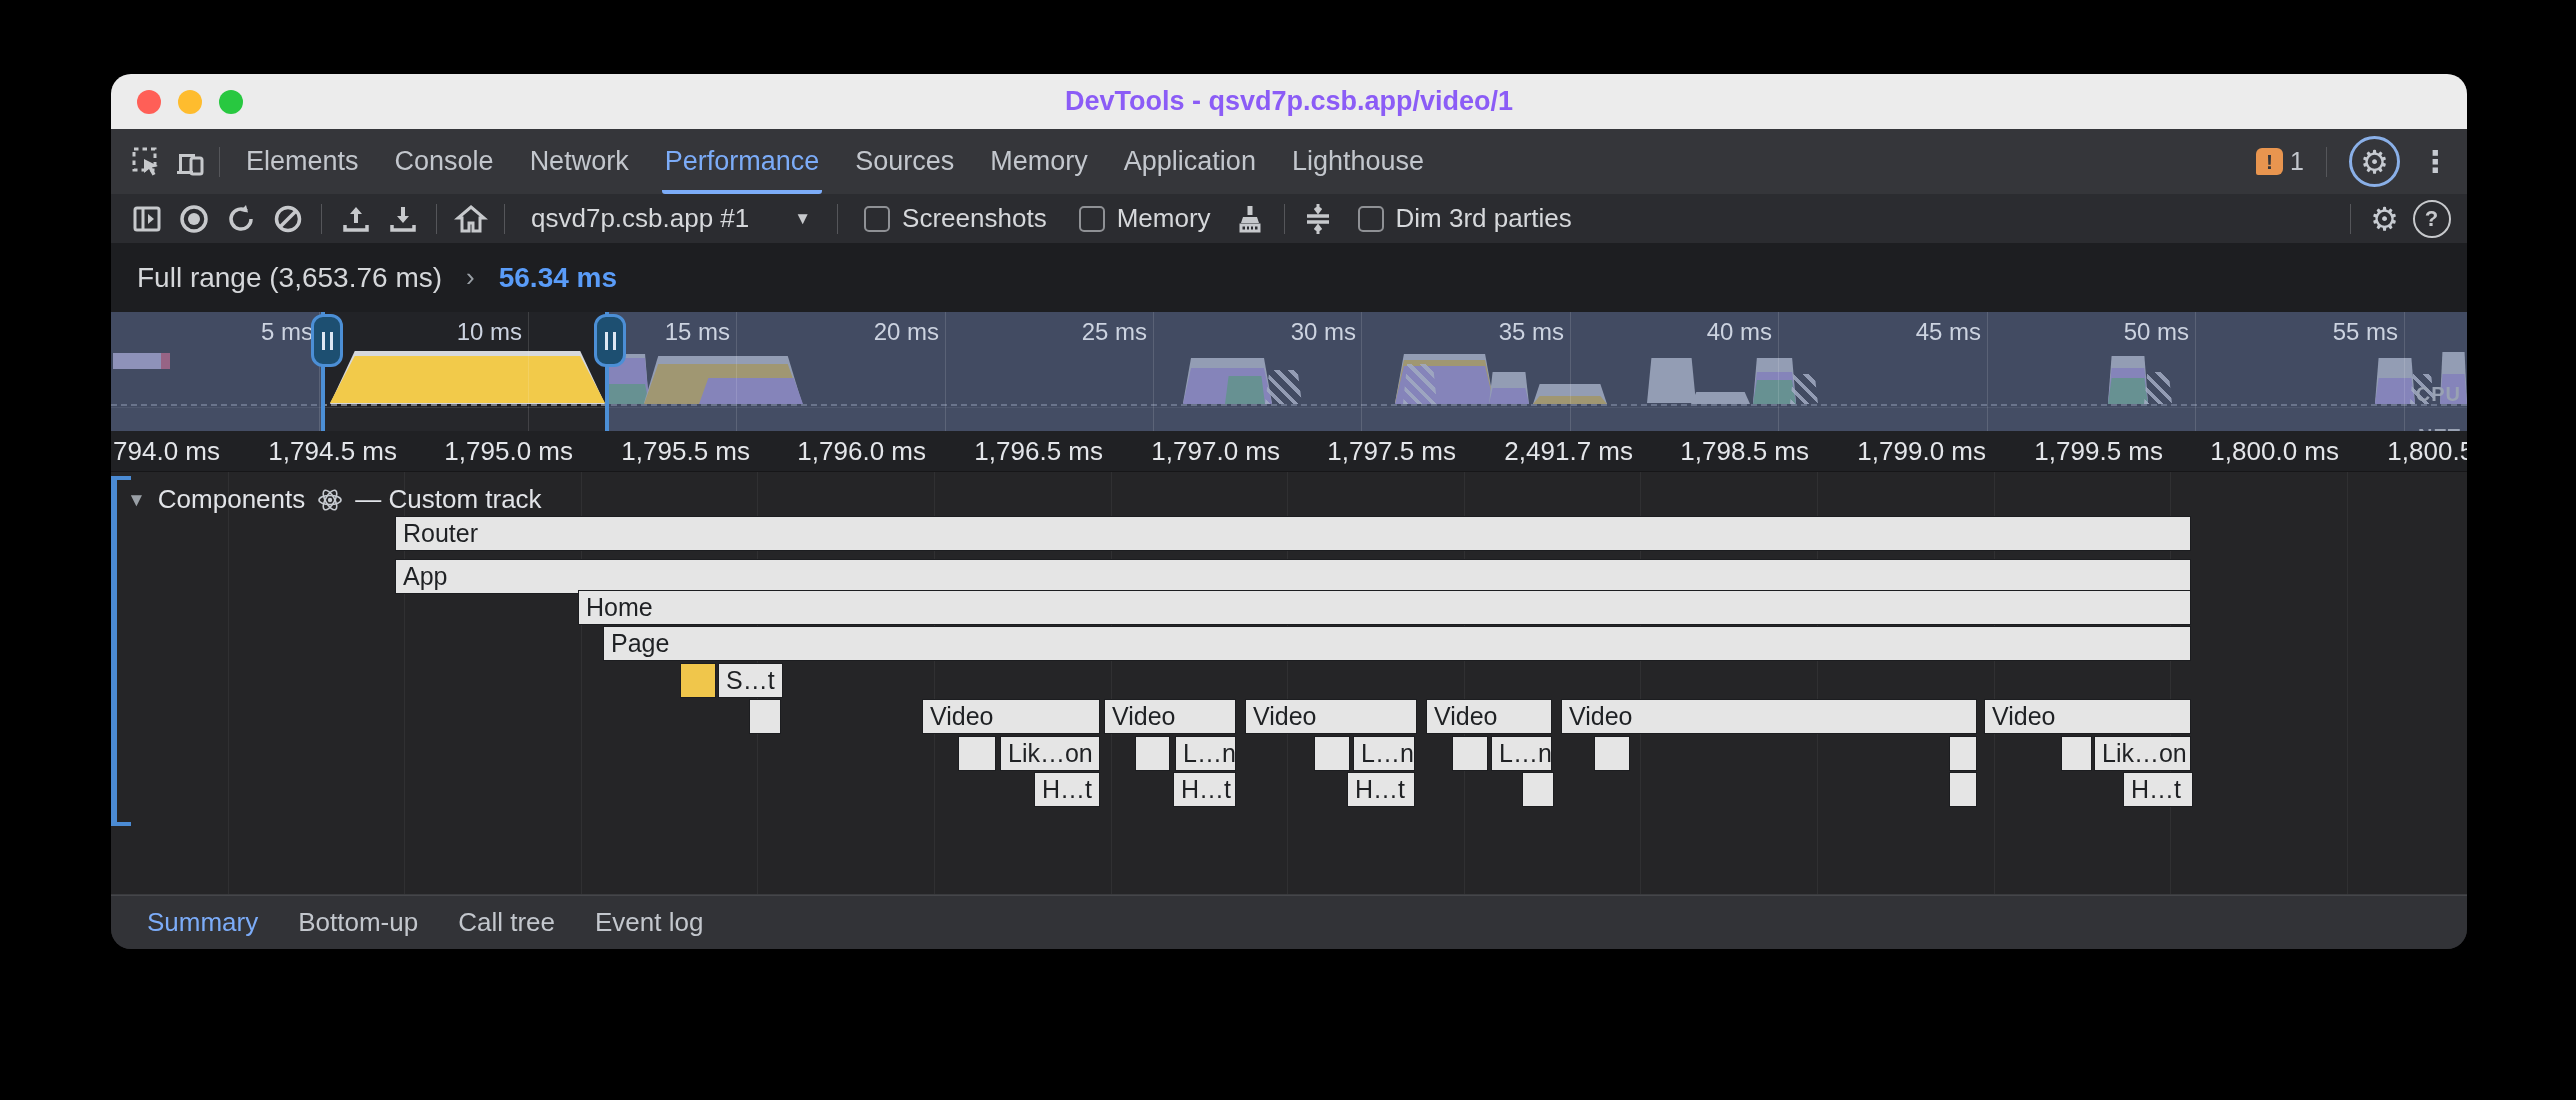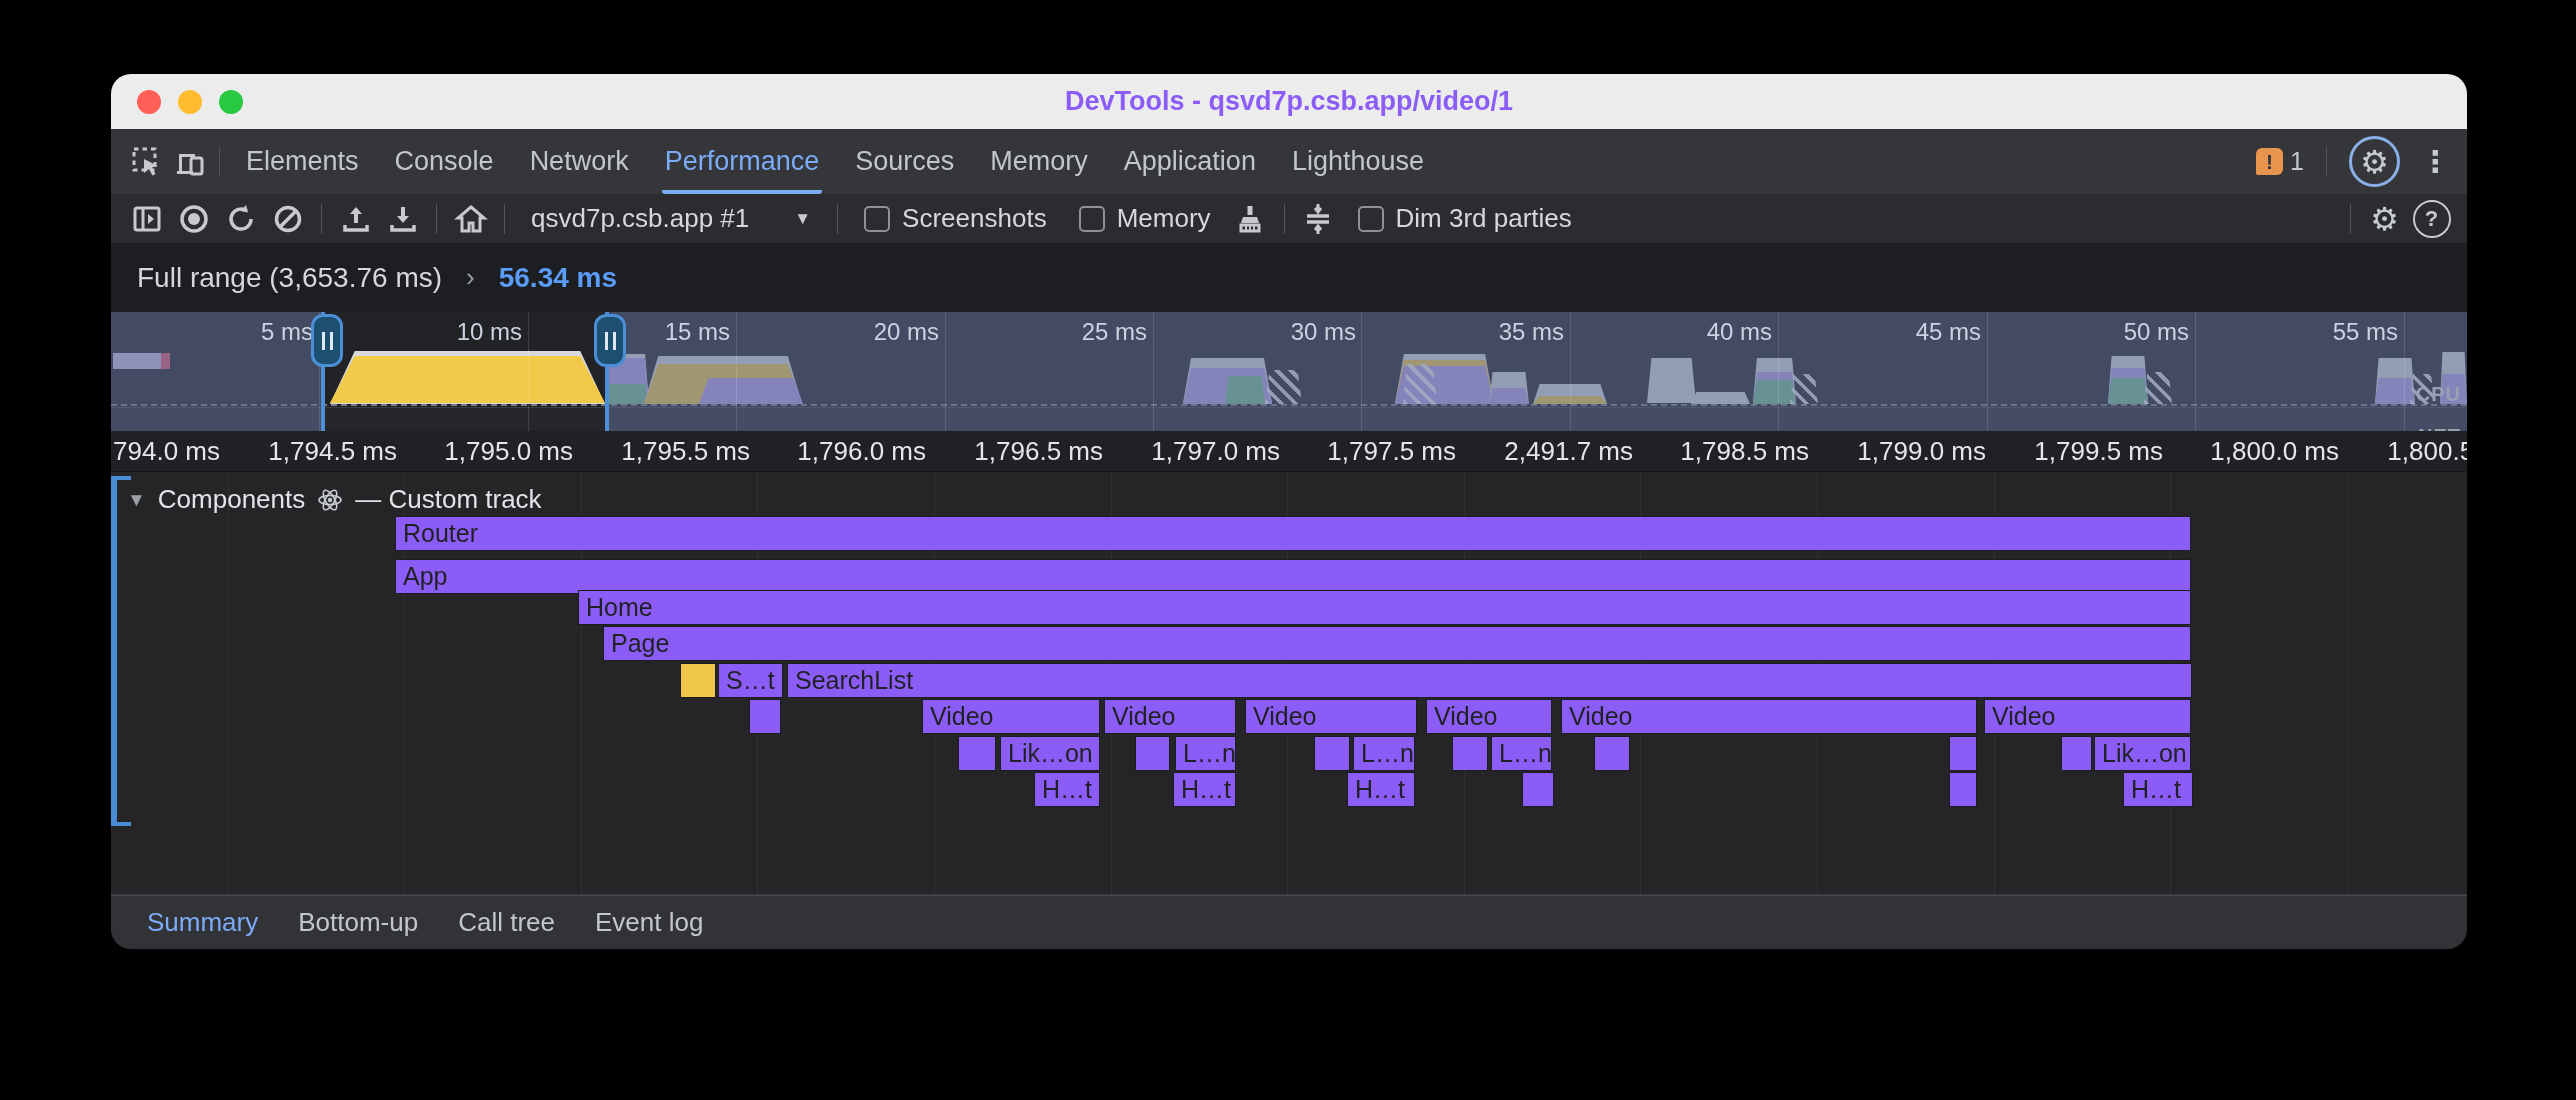--- a/index.html
+++ b/index.html
@@ -67,21 +67,21 @@
   .ax-label{position:absolute;top:5px;width:188px;text-align:right;font-size:26px;color:#e4e6ea;}
   
   .flame{height:422px;position:relative;background:#252527;border-bottom:1px solid #3a3b3e;overflow:hidden;}
   .fl-grid{position:absolute;top:0;bottom:0;width:1px;background:rgba(255,255,255,.055);}
   .bracket{position:absolute;left:0;top:4px;height:342px;width:14px;border-left:6px solid #4b8bd4;
            border-top:4px solid #4b8bd4;border-bottom:4px solid #4b8bd4;z-index:3;}
   .track-head{position:absolute;left:16px;top:12px;display:flex;align-items:center;gap:12px;z-index:2;
               font-size:26px;color:#e2e4e8;}
   .tri{font-size:19px;color:#9aa0a6;}
   .atom{width:26px;height:26px;}
-  .bar{position:absolute;height:35px;background:#8b5cf6;border:1px solid #1c1d20;box-sizing:border-box;
+  .bar{position:absolute;height:35px;background:#e5e5e5;border:1px solid #1c1d20;box-sizing:border-box;
        font-size:25px;color:#1f2124;line-height:33px;padding-left:7px;white-space:nowrap;overflow:hidden;z-index:1;}
   .bar.yellow{background:#f0c64b;}
   
   .bottombar{height:58px;background:#323337;border-top:1px solid #45464a;display:flex;align-items:stretch;padding:0 16px;}
   .btab{display:flex;align-items:center;margin:0 16px;padding:0 4px;font-size:26px;color:#c3c7cd;
         border-bottom:5px solid transparent;}
   .btab.active{color:#7cacf8;border-bottom-color:#7cacf8;border-bottom-left-radius:4px;border-bottom-right-radius:4px;}
 </style>
 </head>
 <body>
@@ -359,21 +359,20 @@
       <div class="fl-grid" style="left: 1706px;"></div>
       <div class="fl-grid" style="left: 1883px;"></div>
       <div class="fl-grid" style="left: 2059px;"></div>
       <div class="fl-grid" style="left: 2236px;"></div>
       <div class="bar" style="left: 284px; top: 44px; width: 1796px;">Router</div>
       <div class="bar" style="left: 284px; top: 87px; width: 1796px;">App</div>
       <div class="bar" style="left: 467px; top: 118px; width: 1613px;">Home</div>
       <div class="bar" style="left: 492px; top: 154px; width: 1588px;">Page</div>
       <div class="bar yellow" style="left: 569px; top: 191px; width: 36px;"></div>
       <div class="bar" style="left: 607px; top: 191px; width: 65px;">S…t</div>
-      <div class="bar" style="left: 676px; top: 191px; width: 1405px;">SearchList</div>
       <div class="bar" style="left: 638px; top: 227px; width: 32px;"></div>
       <div class="bar" style="left: 811px; top: 227px; width: 178px;">Video</div>
       <div class="bar" style="left: 993px; top: 227px; width: 132px;">Video</div>
       <div class="bar" style="left: 1134px; top: 227px; width: 172px;">Video</div>
       <div class="bar" style="left: 1315px; top: 227px; width: 126px;">Video</div>
       <div class="bar" style="left: 1450px; top: 227px; width: 416px;">Video</div>
       <div class="bar" style="left: 1873px; top: 227px; width: 207px;">Video</div>
       <div class="bar" style="left: 847px; top: 264px; width: 38px;"></div>
       <div class="bar" style="left: 889px; top: 264px; width: 100px;">Lik…on</div>
       <div class="bar" style="left: 1024px; top: 264px; width: 35px;"></div>

